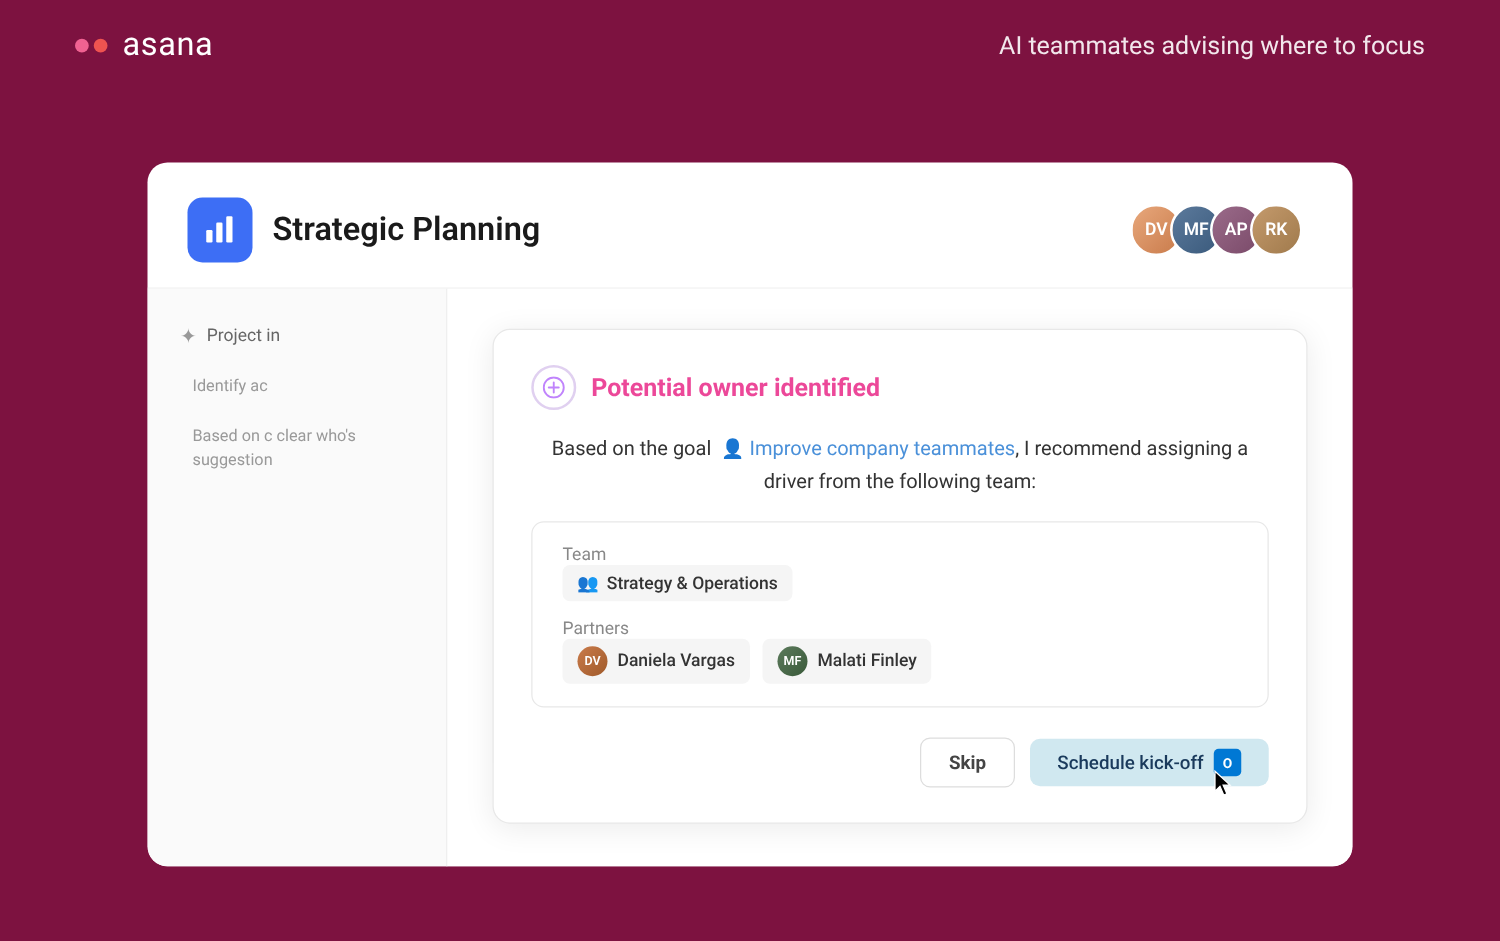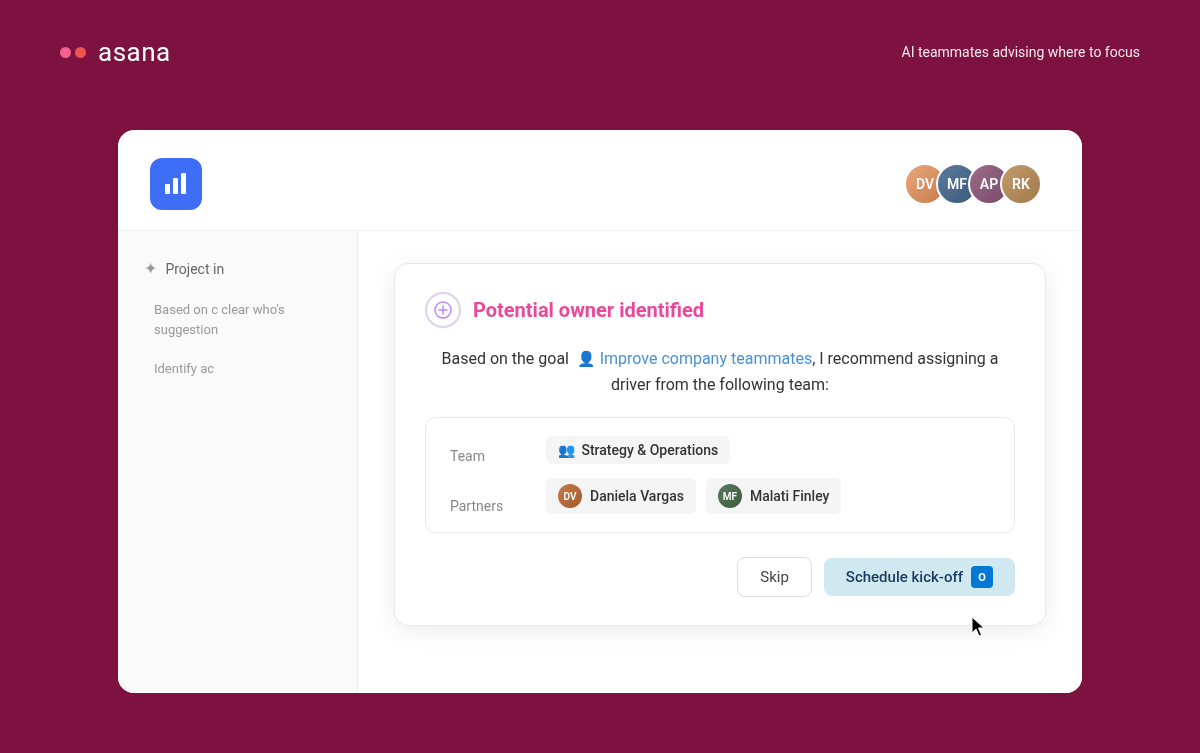--- a/index.html
+++ b/index.html
@@ -12,21 +12,20 @@
       position: relative;
     }
 
     
     .header {
       display: flex;
       align-items: center;
       justify-content: space-between;
       padding: 4px 60px;
       height: 72px;
-      margin-top: 16px;
     }
     .logo-area {
       display: flex;
       align-items: center;
       gap: 10px;
     }
     .logo-dots {
       display: flex;
       gap: 4px;
       flex-wrap: wrap;
@@ -40,21 +39,21 @@
     .dot-1 { background: #f06292; }
     .dot-2 { background: #ef5350; }
     .logo-text {
       color: white;
       font-size: 26px;
       font-weight: 400;
       letter-spacing: 0.5px;
     }
     .header-tagline {
       color: rgba(255,255,255,0.9);
-      font-size: 14px;
+      font-size: 20px;
       font-weight: 400;
     }
 
     
     .main-card {
       position: absolute;
       top: 130px;
       left: 118px;
       right: 118px;
       bottom: 60px;
@@ -225,23 +224,24 @@
 
     
     .team-info-box {
       border: 1px solid #e8e8e8;
       border-radius: 10px;
       padding: 18px 24px;
       margin-bottom: 24px;
     }
     .team-row {
       display: flex;
-      align-items: flex-end;
-      gap: 16px;
+      align-items: flex-start;
+      gap: 0;
       margin-bottom: 14px;
+      flex-direction: column;
     }
     .team-row:last-child { margin-bottom: 0; }
     .row-label {
       font-size: 14px;
       color: #888;
       width: 80px;
       flex-shrink: 0;
     }
     .team-badge {
       display: inline-flex;
@@ -292,21 +292,21 @@
     }
     .btn-skip {
       padding: 10px 22px;
       border-radius: 8px;
       border: 1px solid #ddd;
       background: white;
       color: #444;
       font-size: 15px;
       cursor: pointer;
       font-family: inherit;
-      font-weight: 400;
+      font-weight: 700;
     }
     .btn-schedule {
       padding: 8px 22px;
       border-radius: 8px;
       border: none;
       background: #d0e8f0;
       color: #1a3a5c;
       font-size: 15px;
       cursor: pointer;
       font-family: inherit;
@@ -369,41 +369,42 @@
 
   <div class="card-header">
     <div class="card-title-area">
       <div class="card-icon">
         <svg viewBox="0 0 28 28" fill="none" xmlns="http://www.w3.org/2000/svg">
           <rect x="3" y="14" width="5" height="10" rx="1" fill="white"></rect>
           <rect x="11" y="8" width="5" height="16" rx="1" fill="white"></rect>
           <rect x="19" y="3" width="5" height="21" rx="1" fill="white"></rect>
         </svg>
       </div>
+      <span class="card-title">Strategic Planning</span>
     </div>
     <div class="avatars-group">
       <div class="avatar av1">DV</div>
       <div class="avatar av2">MF</div>
       <div class="avatar av3">AP</div>
       <div class="avatar av4">RK</div>
     </div>
   </div>
 
   <div class="card-body">
 
     <div class="sidebar-panel">
       <div class="sidebar-item-row">
         <span class="sparkle-icon">✦</span>
         <span class="sidebar-label">Project in</span>
       </div>
       <div class="sidebar-sub-item">
+        <span class="sidebar-sub-text">Identify ac</span>
+      </div>
+      <div class="sidebar-sub-item">
         <span class="sidebar-sub-text">Based on c clear who's suggestion</span>
-      </div>
-      <div class="sidebar-sub-item">
-        <span class="sidebar-sub-text">Identify ac</span>
       </div>
     </div>
 
     <div class="main-panel">
 
       <div class="ai-popup">
 
         <div class="popup-header">
           <div class="ai-icon-circle">
             <svg width="18" height="18" viewBox="0 0 18 18" fill="none" xmlns="http://www.w3.org/2000/svg">

